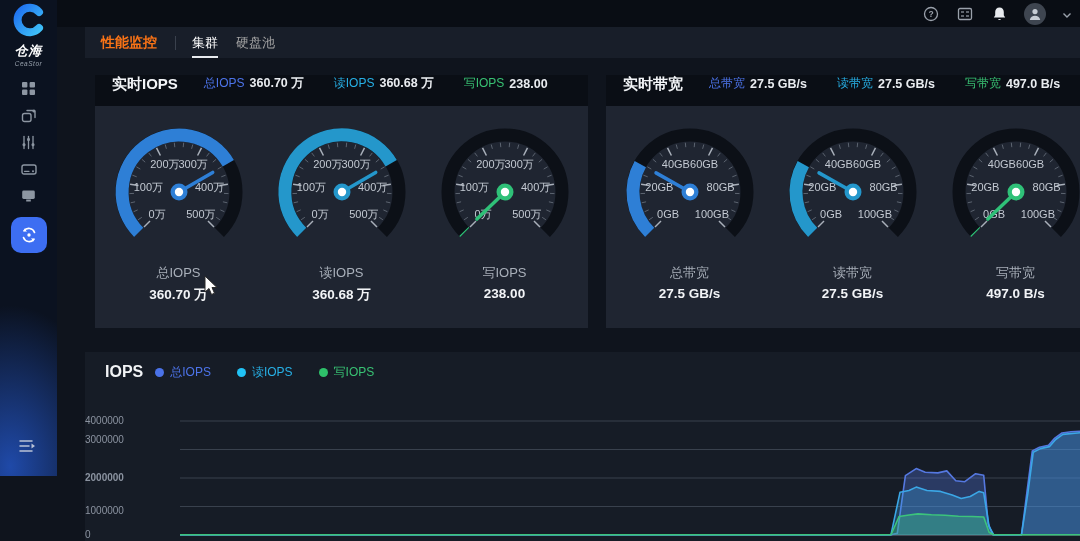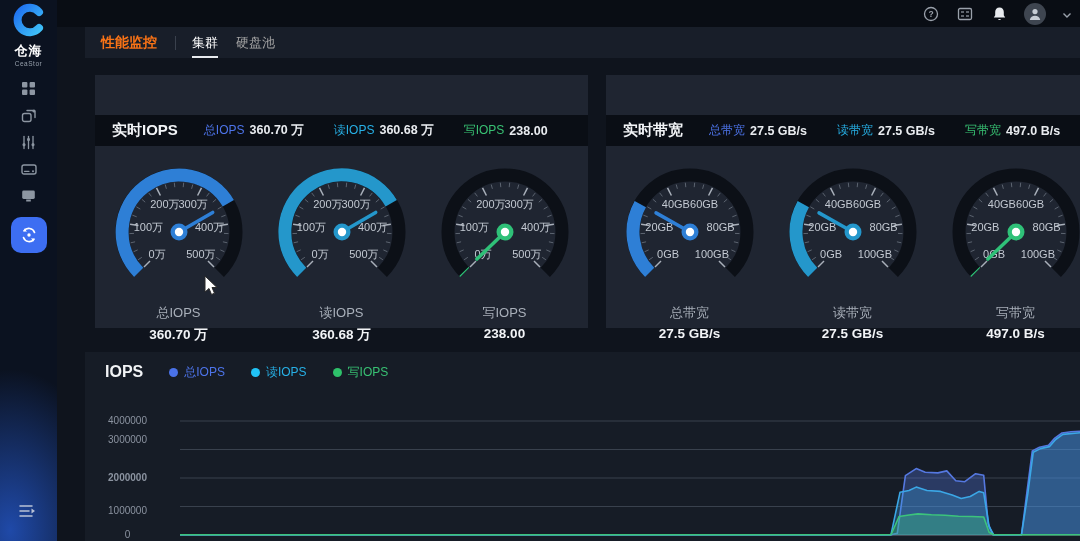--- a/index.html
+++ b/index.html
@@ -4,58 +4,58 @@
 <style>
   html,body{margin:0;padding:0;}
   body{width:1080px;height:541px;overflow:hidden;position:relative;background:#0f141d;
        font-family:"Liberation Sans",sans-serif;-webkit-font-smoothing:antialiased;}
   
   .topbar{position:absolute;left:57px;top:0;right:0;height:27px;background:#090d14;z-index:5;}
   .tb-icons{position:absolute;right:8px;top:0;height:27px;display:flex;align-items:center;gap:16px;}
   .tbi{width:18px;height:18px;display:inline-flex;align-items:center;justify-content:center;cursor:pointer;}
   .avatar{width:22px;height:22px;border-radius:50%;background:#3e4550;display:inline-flex;align-items:center;justify-content:center;overflow:hidden;cursor:pointer;}
   
-  .sidebar{position:absolute;left:0;top:0;width:57px;height:541px;z-index:6;
-    background:radial-gradient(150px 230px at 18% 98%, rgba(38,92,214,0.75), rgba(38,92,214,0) 70%),#0b1220;}
+  .sidebar{position:absolute;left:0;top:0;width:57px;height:476px;z-index:6;
+    background:radial-gradient(150px 230px at 18% 98%, rgba(38,92,214,0.75), rgba(38,92,214,0) 70%),#0b1220;font-style:italic;}
   .logo{position:absolute;left:0;top:3px;width:57px;text-align:center;cursor:pointer;}
   .logo-text{color:#fff;font-weight:bold;font-size:13px;letter-spacing:1px;margin-top:1px;}
   .logo-sub{color:#97a0ac;font-size:6.5px;letter-spacing:.5px;}
   .side-icons{position:absolute;left:0;top:80px;width:57px;display:flex;flex-direction:column;align-items:center;gap:11px;}
   .sitem{width:20px;height:16px;display:flex;align-items:center;justify-content:center;cursor:pointer;}
   .sitem-active{width:36px;height:36px;border-radius:10px;background:#3d6ef2;display:flex;align-items:center;justify-content:center;margin-top:2px;cursor:pointer;}
   .collapse-btn{position:absolute;left:18px;bottom:18px;cursor:pointer;}
   
   .navbar{position:absolute;left:85px;top:27px;right:0;height:31px;background:#181e29;display:flex;align-items:center;z-index:4;}
   .nav-title{color:#f97316;font-size:14px;font-weight:bold;margin-left:16px;}
   .nav-divider{width:1px;height:14px;background:#3a414d;margin:0 16px 0 18px;}
   .tab{font-size:13px;color:#a3a3a3;margin-right:18px;cursor:pointer;height:31px;line-height:31px;position:relative;}
   .tab.active{color:#fff;font-weight:normal;}
   .tab.active::after{content:"";position:absolute;left:0;right:0;bottom:0;height:2px;background:#e8ebef;}
   
   .panel{position:absolute;top:75px;height:253px;background:#1f2531;}
   .panel-iops{left:95px;width:493px;}
   .panel-bw{left:606px;width:493px;}
-  .panel-header{height:31px;background:#0a0e15;display:flex;align-items:center;margin-top:40px;}
+  .panel-header{height:31px;background:#0a0e15;display:flex;align-items:flex-start;}
   .panel-title{color:#f2f4f7;font-size:15px;font-weight:bold;margin:0 26px 0 17px;}
   .stat{display:flex;align-items:center;margin-right:30px;white-space:nowrap;}
   .stat .lbl{font-style:normal;font-size:12px;margin-right:5px;}
   .stat b{color:#e9ecf0;font-size:12.5px;font-weight:bold;}
   .c-blue{color:#4d74ea;} .c-cyan{color:#27b0e6;} .c-green{color:#38c173;}
   .gauges{display:flex;justify-content:space-between;padding:8px 2px 0 2px;}
   .gauge-block{width:164px;text-align:center;}
   .g-name{color:#a9b0ba;font-size:13px;margin-top:-4px;}
   .g-value{color:#f2f4f7;font-size:13.5px;font-weight:bold;margin-top:4px;}
   
   .chart-panel{position:absolute;left:85px;top:352px;width:995px;height:189px;background:#161c26;}
   .chart-header{display:flex;align-items:center;padding:11px 0 0 20px;}
-  .chart-title{color:#f2f4f6;font-size:16px;font-weight:bold;margin-right:26px;}
+  .chart-title{color:#f2f4f6;font-size:16px;font-weight:bold;margin-right:12px;}
   .legend-item{display:flex;align-items:center;margin-right:26px;cursor:pointer;}
   .legend-dot{width:9px;height:9px;border-radius:50%;margin-right:6px;}
   .legend-label{font-size:12px;}
-  .y-label{position:absolute;left:0;width:85px;text-align:center;color:#8b93a0;font-size:10px;}
+  .y-label{position:absolute;left:0;width:85px;text-align:left;color:#8b93a0;font-size:10px;}
   #chart-svg{position:absolute;left:95px;top:55px;}
   .cursor-svg{position:absolute;z-index:30;pointer-events:none;}
 </style>
 </head>
 <body>
 
 <div class="topbar">
   <div class="tb-icons">
     <span class="tbi">
       <svg width="16" height="16" viewBox="0 0 16 16">

